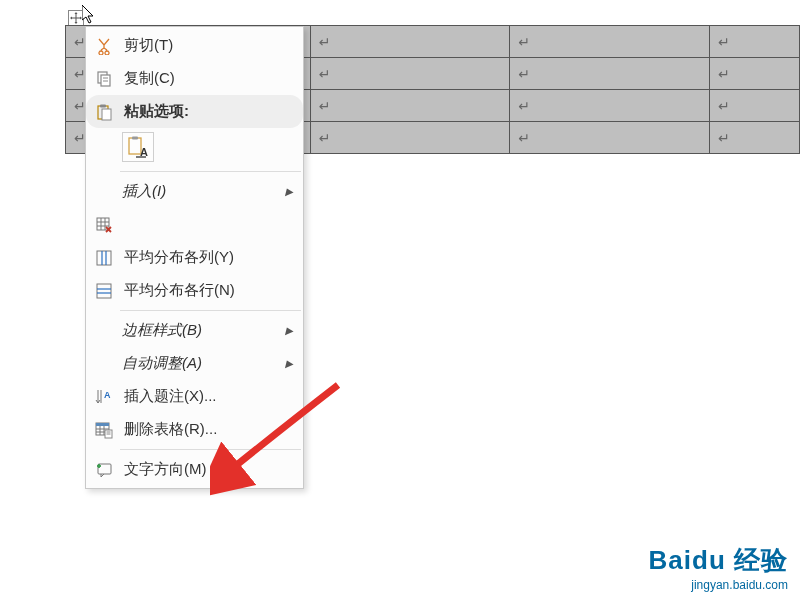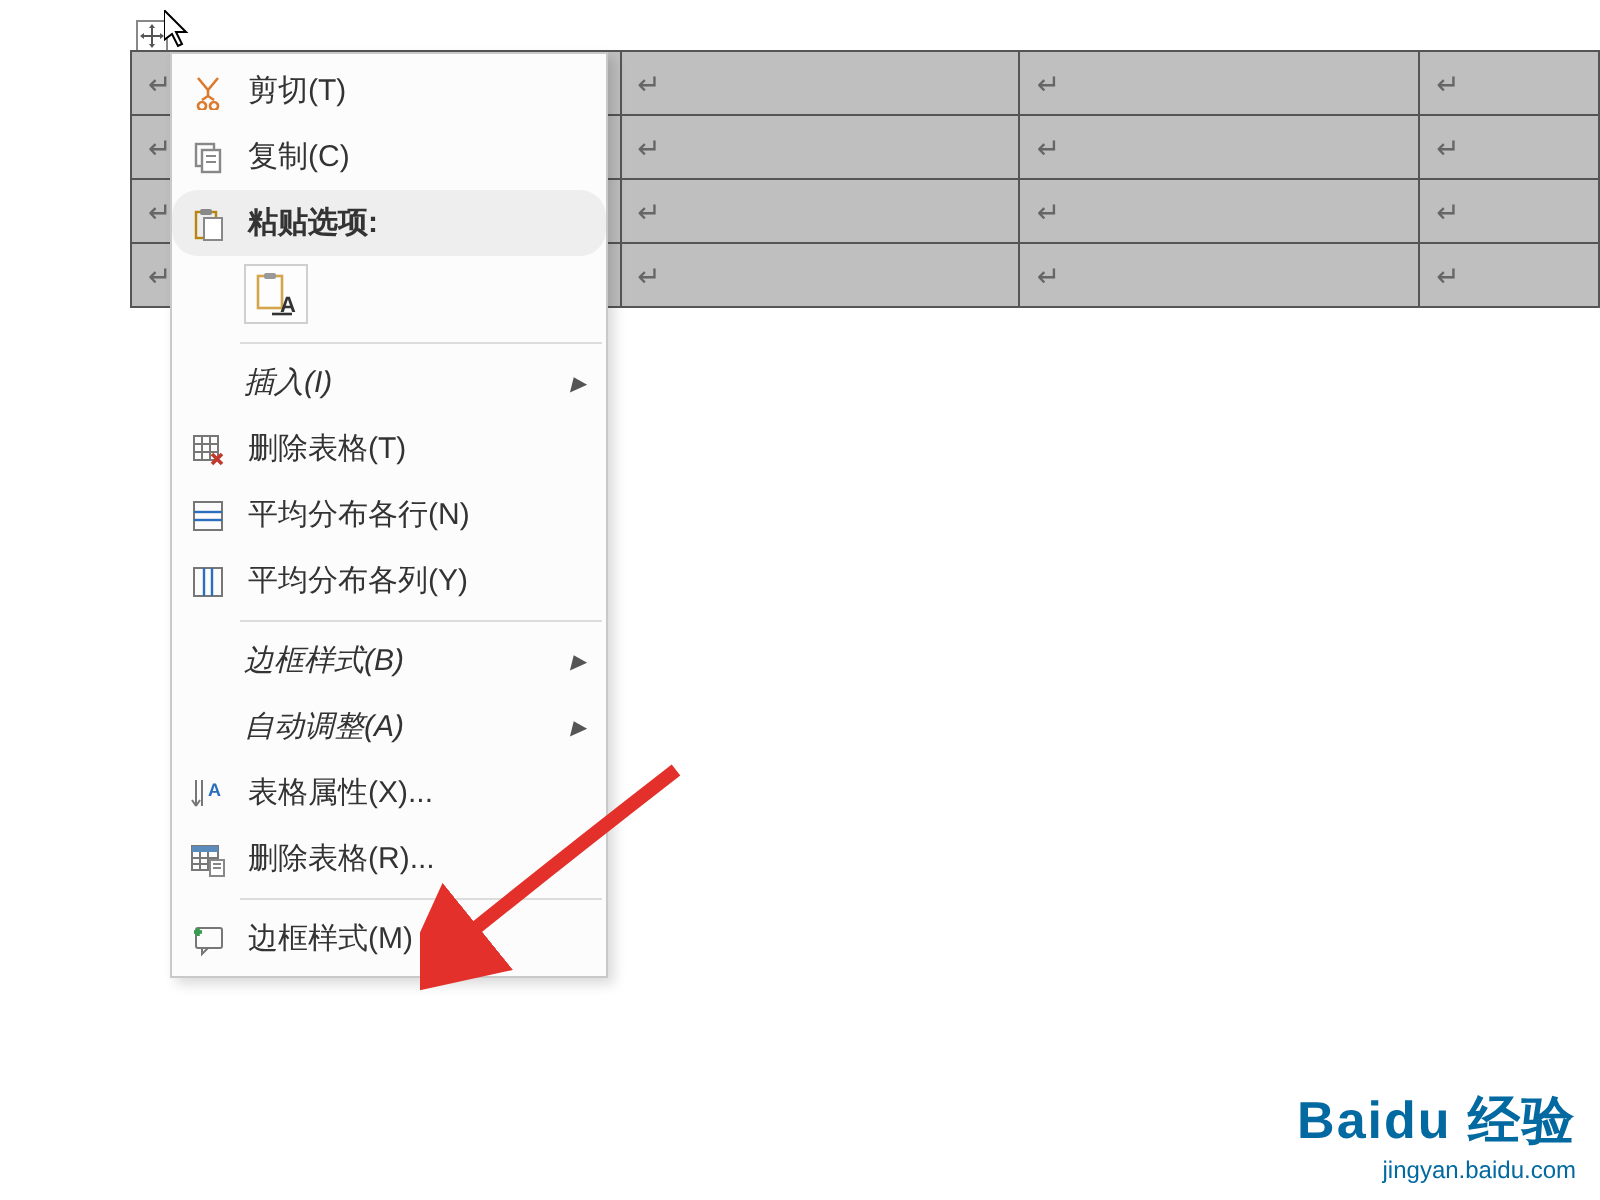--- a/index.html
+++ b/index.html
@@ -256,43 +256,42 @@
     <span class="menu-icon">
       <svg width="18" height="18" viewBox="0 0 18 18">
           <rect x="2" y="2" width="12" height="12" fill="none" stroke="#777" stroke-width="1"></rect>
           <line x1="2" y1="6" x2="14" y2="6" stroke="#777"></line>
           <line x1="2" y1="10" x2="14" y2="10" stroke="#777"></line>
           <line x1="6" y1="2" x2="6" y2="14" stroke="#777"></line>
           <line x1="10" y1="2" x2="10" y2="14" stroke="#777"></line>
           <path d="M11 11 L16 16 M16 11 L11 16" stroke="#c0392b" stroke-width="1.8"></path>
         </svg>
     </span>
-    <span class="menu-label">删除表格(T)</span>
+  </div>
+
+  <div class="menu-item">
+    <span class="menu-icon">
+      <svg width="18" height="18" viewBox="0 0 18 18">
+          <rect x="2" y="2" width="14" height="14" fill="none" stroke="#777" stroke-width="1"></rect>
+          <line x1="7" y1="2" x2="7" y2="16" stroke="#2a6fbf" stroke-width="1.2"></line>
+          <line x1="11" y1="2" x2="11" y2="16" stroke="#2a6fbf" stroke-width="1.2"></line>
+        </svg>
+    </span>
+    <span class="menu-label">平均分布各列(Y)</span>
   </div>
 
   <div class="menu-item">
     <span class="menu-icon">
       <svg width="18" height="18" viewBox="0 0 18 18">
           <rect x="2" y="2" width="14" height="14" fill="none" stroke="#777" stroke-width="1"></rect>
           <line x1="2" y1="7" x2="16" y2="7" stroke="#2a6fbf" stroke-width="1.2"></line>
           <line x1="2" y1="11" x2="16" y2="11" stroke="#2a6fbf" stroke-width="1.2"></line>
         </svg>
     </span>
     <span class="menu-label">平均分布各行(N)</span>
-  </div>
-
-  <div class="menu-item">
-    <span class="menu-icon">
-      <svg width="18" height="18" viewBox="0 0 18 18">
-          <rect x="2" y="2" width="14" height="14" fill="none" stroke="#777" stroke-width="1"></rect>
-          <line x1="7" y1="2" x2="7" y2="16" stroke="#2a6fbf" stroke-width="1.2"></line>
-          <line x1="11" y1="2" x2="11" y2="16" stroke="#2a6fbf" stroke-width="1.2"></line>
-        </svg>
-    </span>
-    <span class="menu-label">平均分布各列(Y)</span>
   </div>
 
   <div class="menu-separator"></div>
 
   <div class="menu-item indented">
     <span class="menu-label">边框样式(B)</span>
     <span class="menu-arrow">▶</span>
   </div>
 
   <div class="menu-item indented">
@@ -302,21 +301,21 @@
 
   <div class="menu-item">
     <span class="menu-icon">
       <svg width="18" height="18" viewBox="0 0 18 18">
           <line x1="3" y1="2" x2="3" y2="15" stroke="#777"></line>
           <line x1="6" y1="2" x2="6" y2="15" stroke="#777"></line>
           <path d="M3 15 L1 12 M3 15 L5 12" stroke="#777" fill="none"></path>
           <text x="9" y="10" font-size="9" fill="#2a6fbf" font-weight="bold">A</text>
         </svg>
     </span>
-    <span class="menu-label">表格属性(X)...</span>
+    <span class="menu-label">插入题注(X)...</span>
   </div>
 
 
   <div class="menu-item">
     <span class="menu-icon">
       <svg width="18" height="18" viewBox="0 0 18 18">
           <rect x="1" y="2" width="13" height="12" fill="none" stroke="#777" stroke-width="1"></rect>
           <rect x="1" y="2" width="13" height="3" fill="#5b8bbc"></rect>
           <line x1="1" y1="8" x2="14" y2="8" stroke="#777"></line>
           <line x1="1" y1="11" x2="14" y2="11" stroke="#777"></line>
@@ -334,21 +333,21 @@
 
   <div class="menu-item">
     <span class="menu-icon">
       <svg width="18" height="18" viewBox="0 0 18 18">
           <rect x="3" y="3" width="13" height="10" rx="1" fill="none" stroke="#777" stroke-width="1"></rect>
           <path d="M6 13 L6 16 L9 13" fill="none" stroke="#777"></path>
           <line x1="2" y1="5" x2="6" y2="5" stroke="#3a9b4e" stroke-width="1.8"></line>
           <line x1="4" y1="3" x2="4" y2="7" stroke="#3a9b4e" stroke-width="1.8"></line>
         </svg>
     </span>
-    <span class="menu-label">边框样式(M)</span>
+    <span class="menu-label">文字方向(M)</span>
   </div>
 </div>
 
 <svg class="red-arrow" width="140" height="130">
   <defs>
     <marker id="arrowhead" markerWidth="8" markerHeight="8" refX="2" refY="4" orient="auto">
       <polygon points="0 0, 8 4, 0 8" fill="#e3302a"></polygon>
     </marker>
   </defs>
   <path d="M 128 15 Q 70 60 18 102" stroke="#e3302a" stroke-width="7" fill="none" marker-end="url(#arrowhead)"></path>

